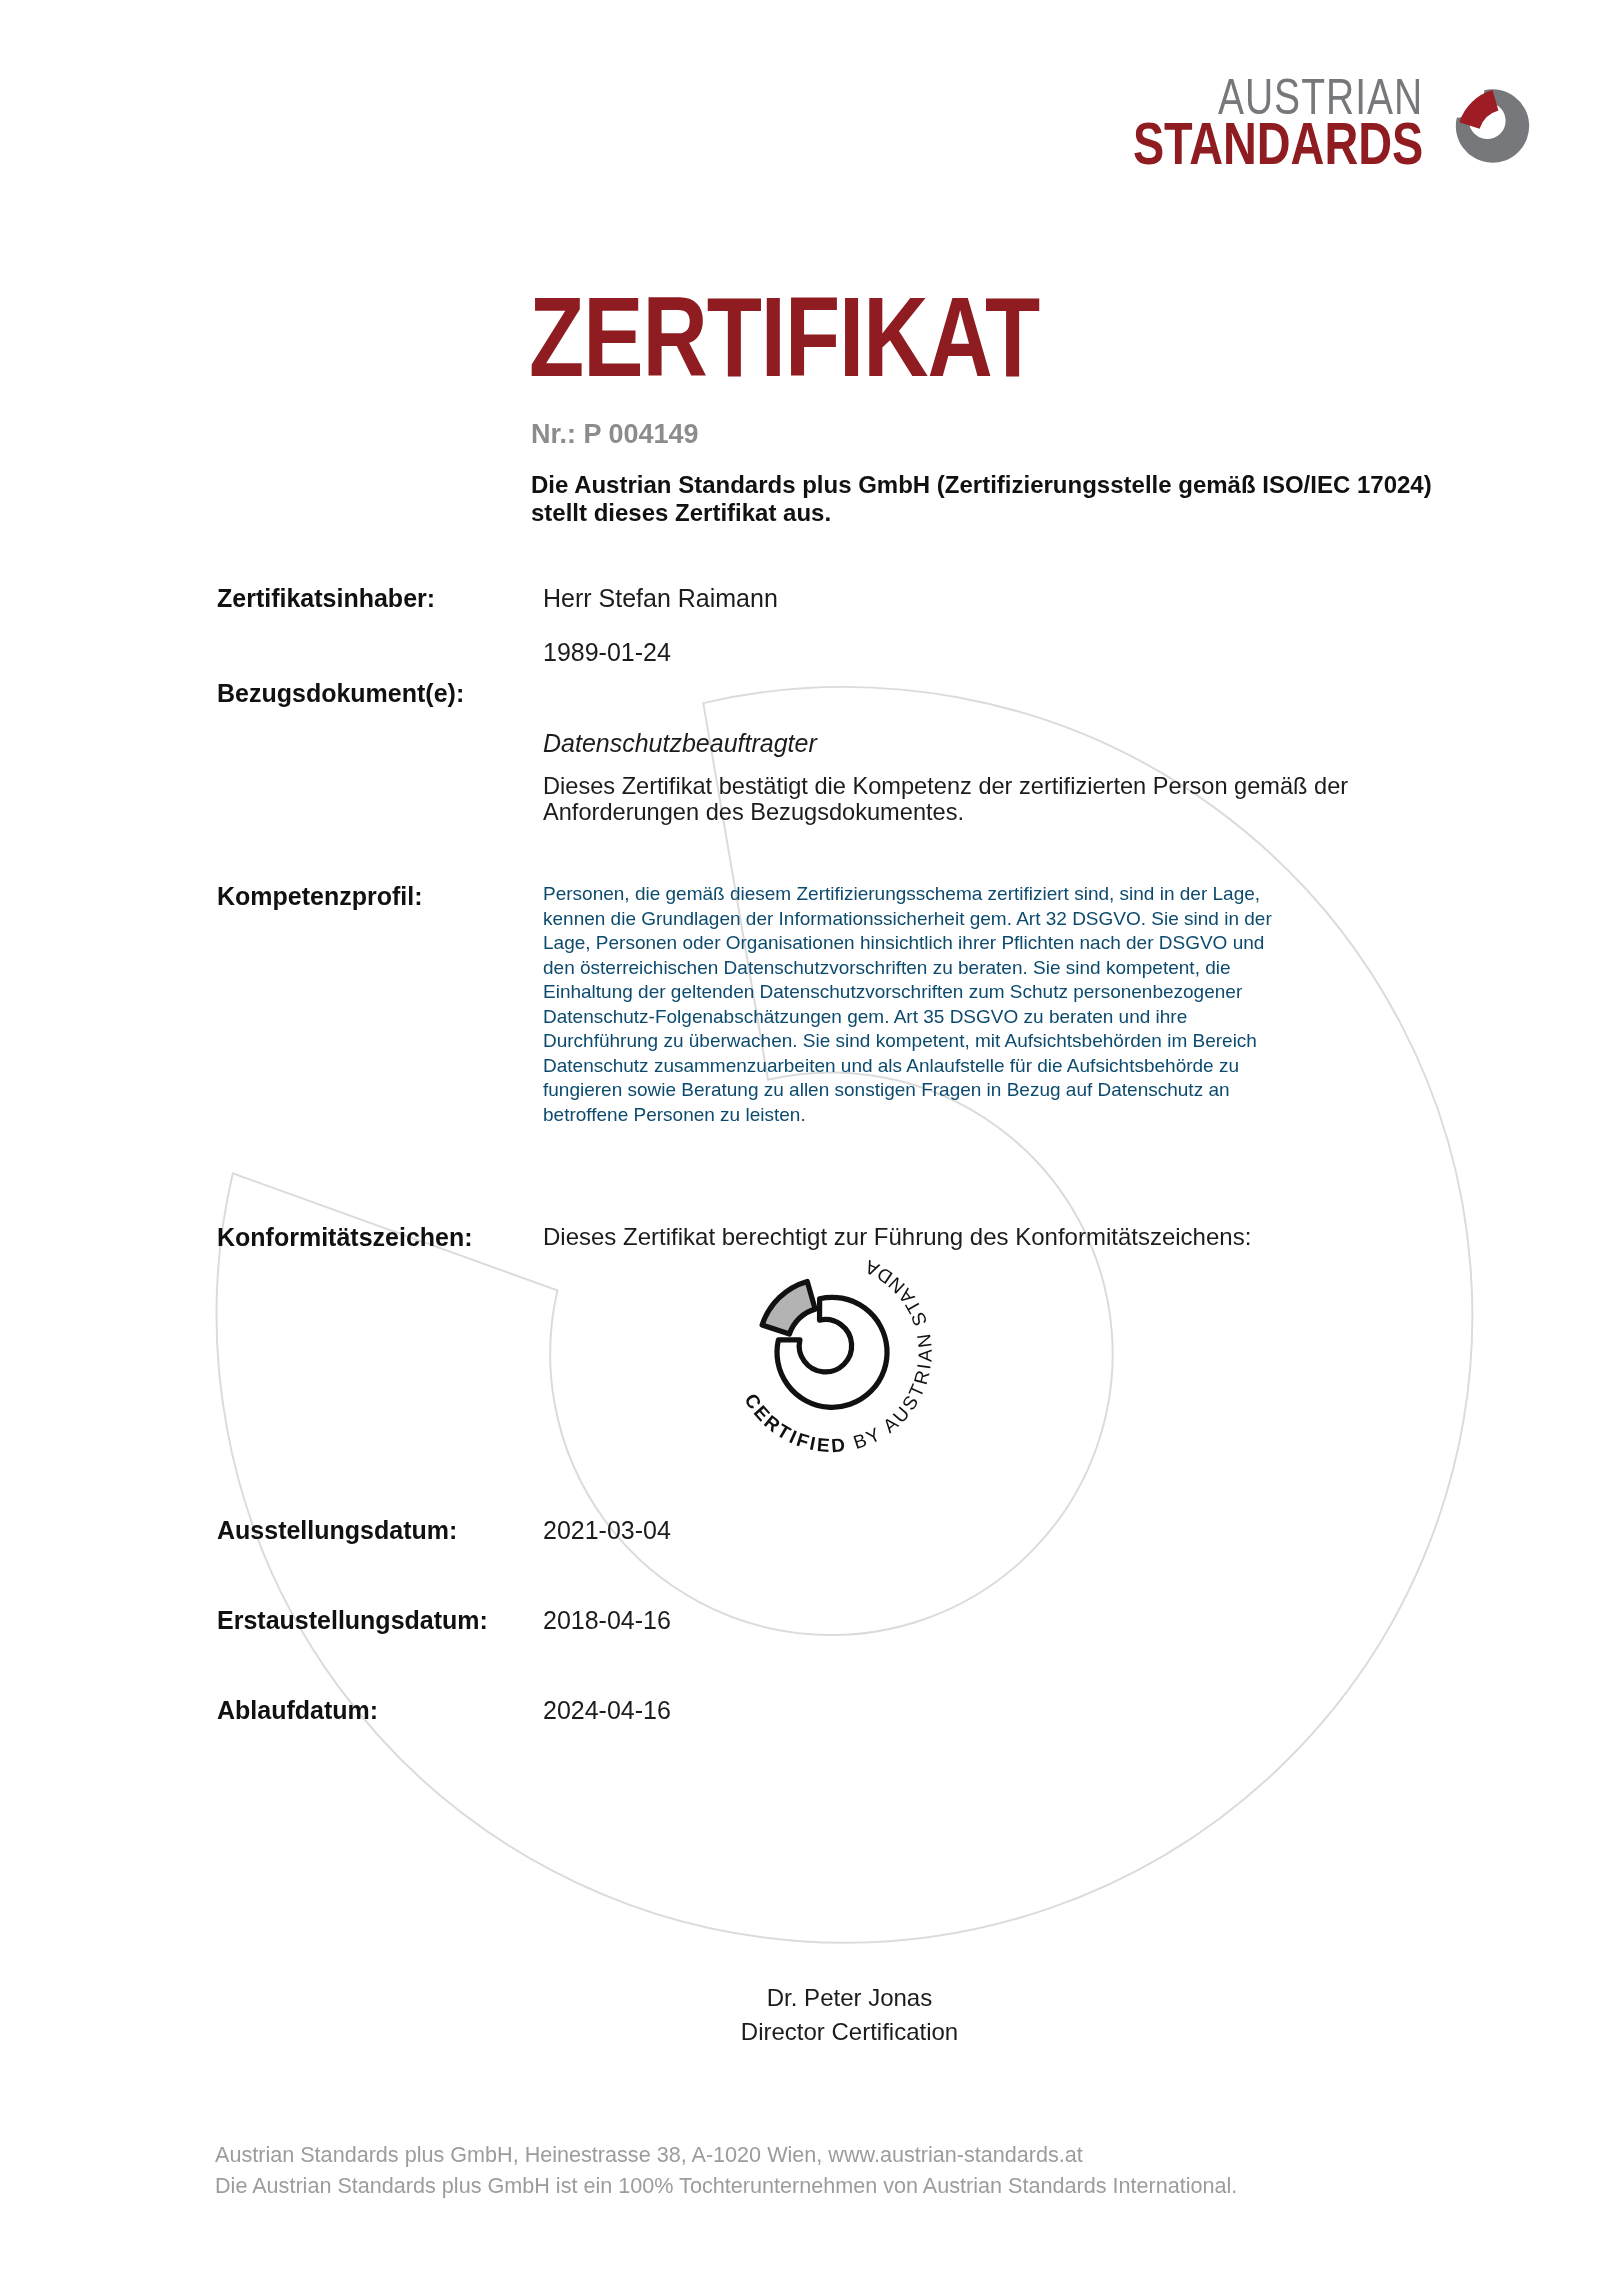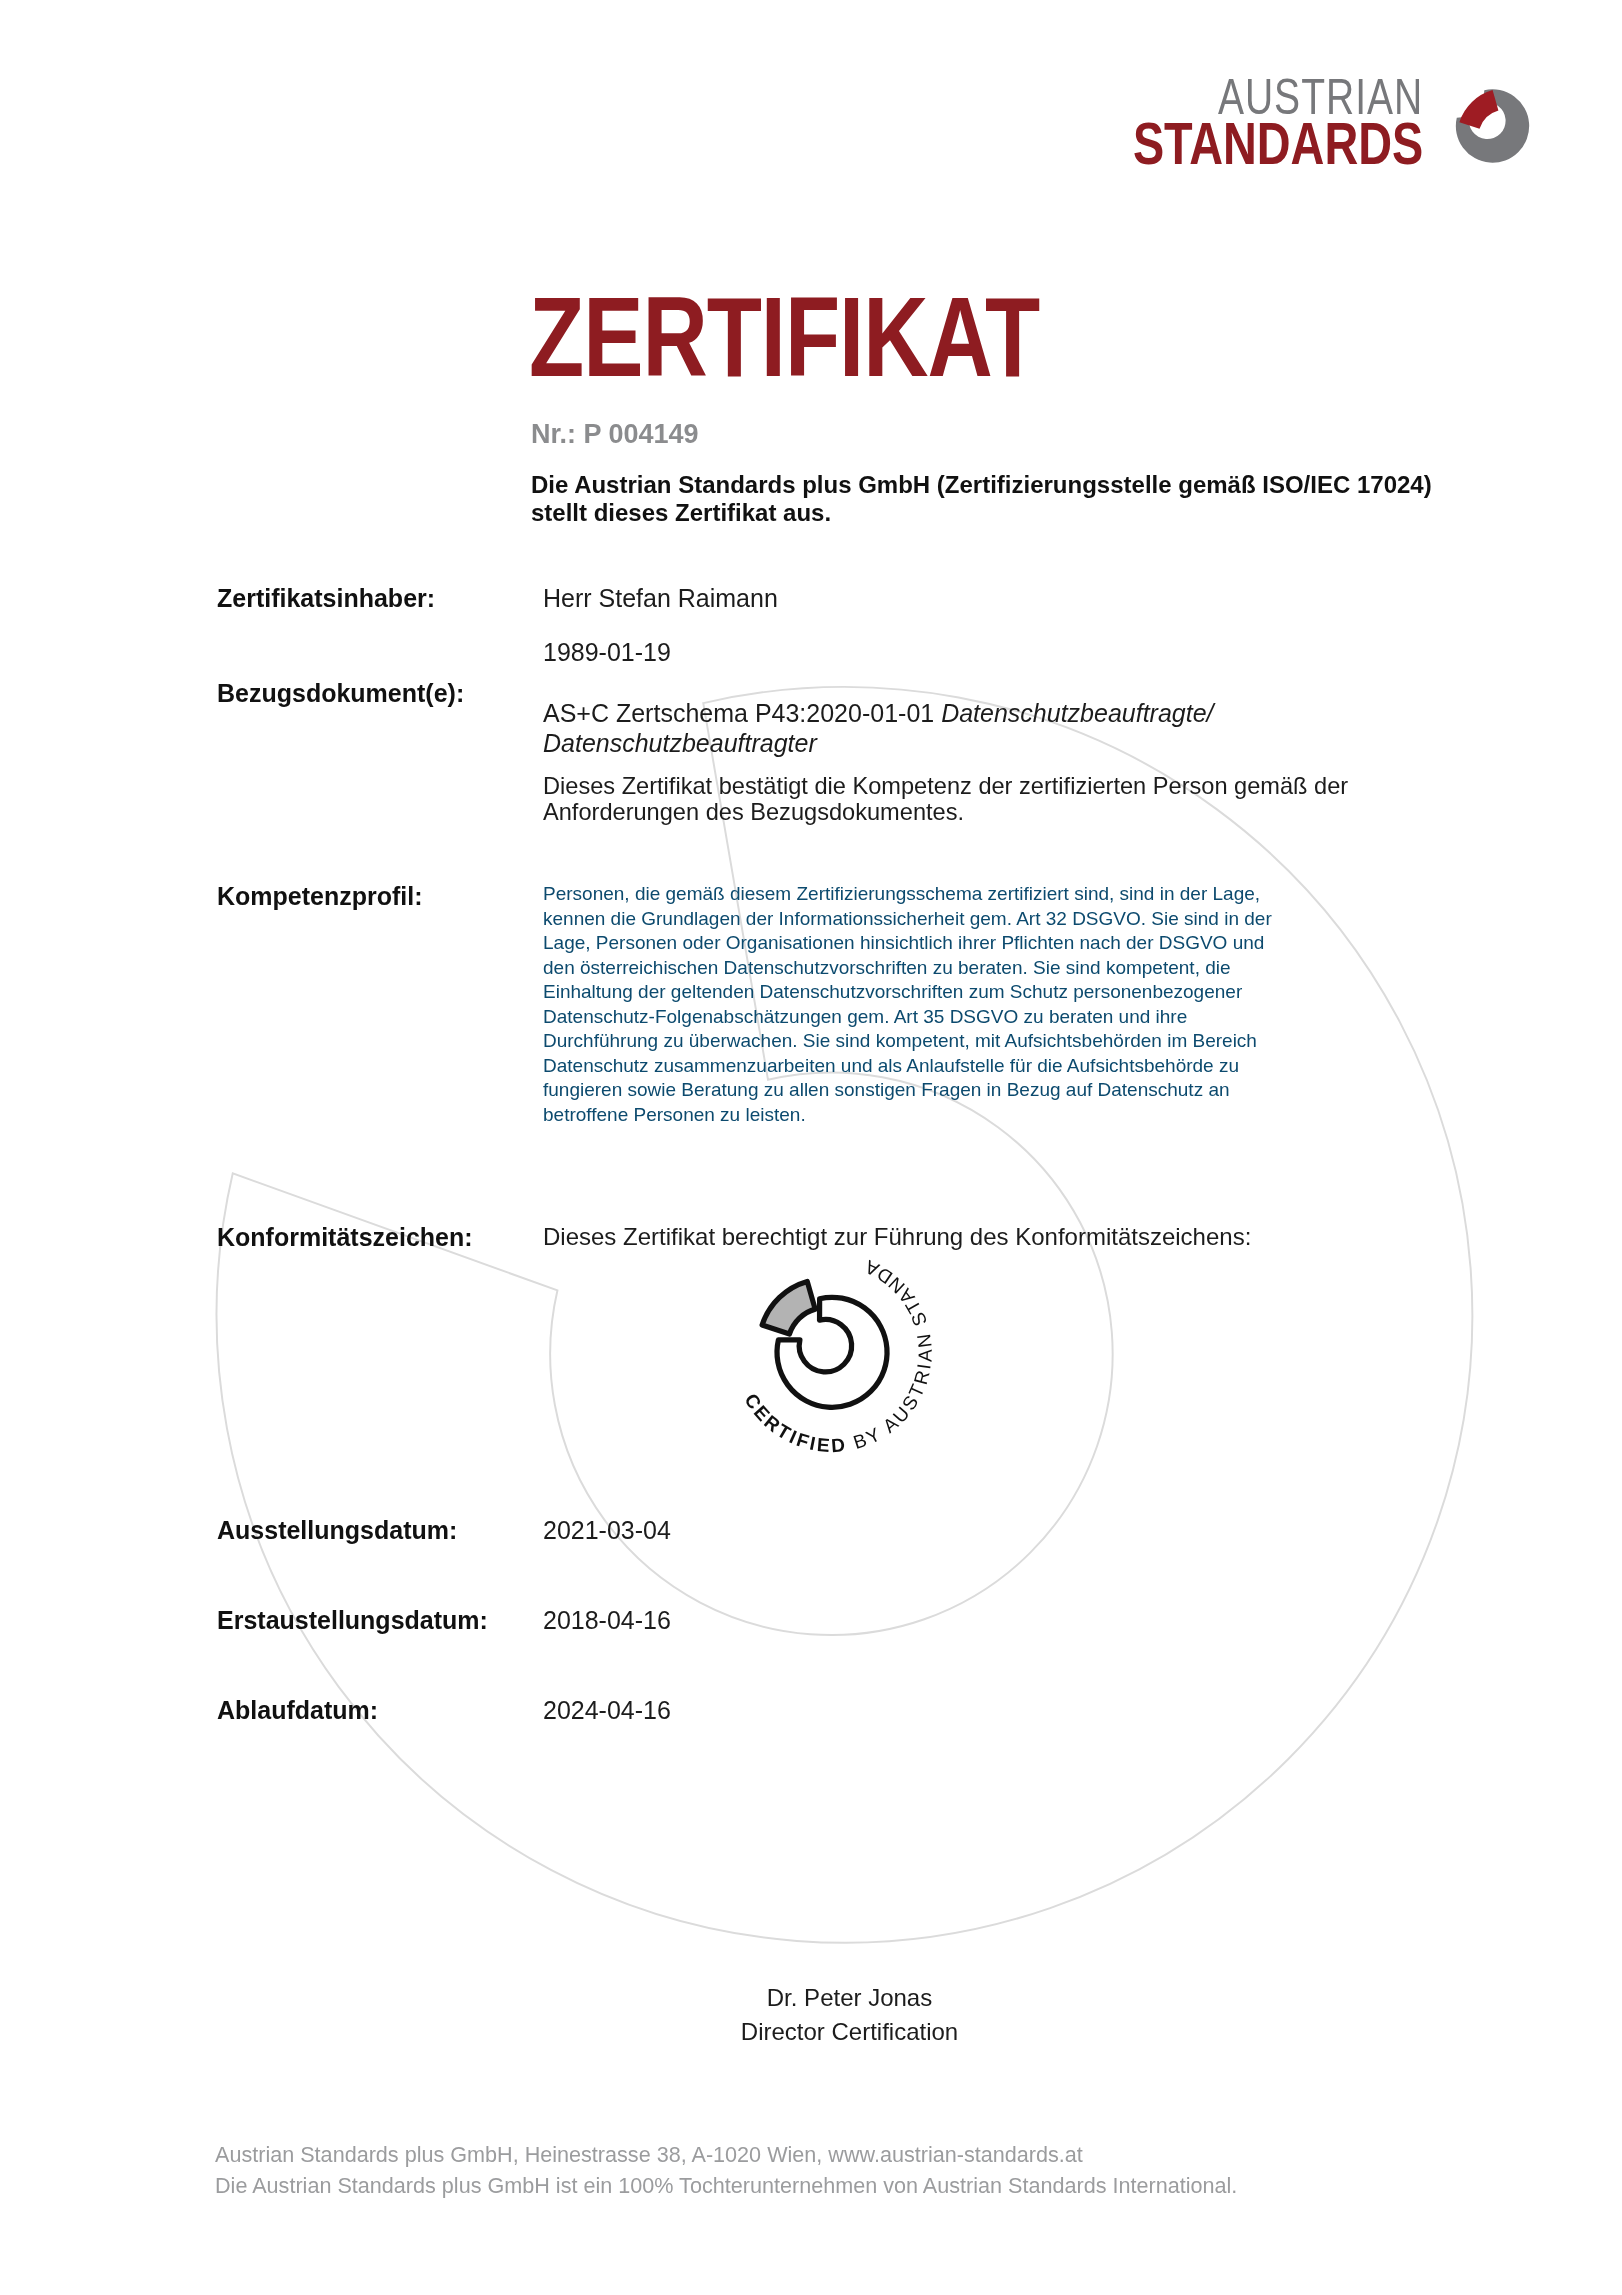--- a/index.html
+++ b/index.html
@@ -50,24 +50,23 @@
 
   <div class="abs title">ZERTIFIKAT</div>
   <div class="abs cert-no">Nr.: P 004149</div>
   <div class="abs intro">
       <div>Die Austrian Standards plus GmbH (Zertifizierungsstelle gemäß ISO/IEC 17024)</div>
       <div>stellt dieses Zertifikat aus.</div>
     </div>
 
   <div class="abs label" style="top:584px">Zertifikatsinhaber:</div>
   <div class="abs value" style="top:584px">Herr Stefan Raimann</div>
-  <div class="abs value" style="top:638px">1989-01-19</div>
+  <div class="abs value" style="top:638px">1989-01-24</div>
 
   <div class="abs label" style="top:679px">Bezugsdokument(e):</div>
-  <div class="abs value" style="top:699px"><span>AS+C Zertschema P43:2020-01-01 </span><span class="ital">Datenschutzbeauftragte/</span></div>
   <div class="abs value ital" style="top:729px">Datenschutzbeauftragter</div>
   <div class="abs note" style="top:773px">
       <div>Dieses Zertifikat bestätigt die Kompetenz der zertifizierten Person gemäß der</div>
       <div>Anforderungen des Bezugsdokumentes.</div>
     </div>
 
   <div class="abs label" style="top:882px">Kompetenzprofil:</div>
   <div class="abs para">
       <div>Personen, die gemäß diesem Zertifizierungsschema zertifiziert sind, sind in der Lage,</div>
       <div>kennen die Grundlagen der Informationssicherheit gem. Art 32 DSGVO. Sie sind in der</div>

